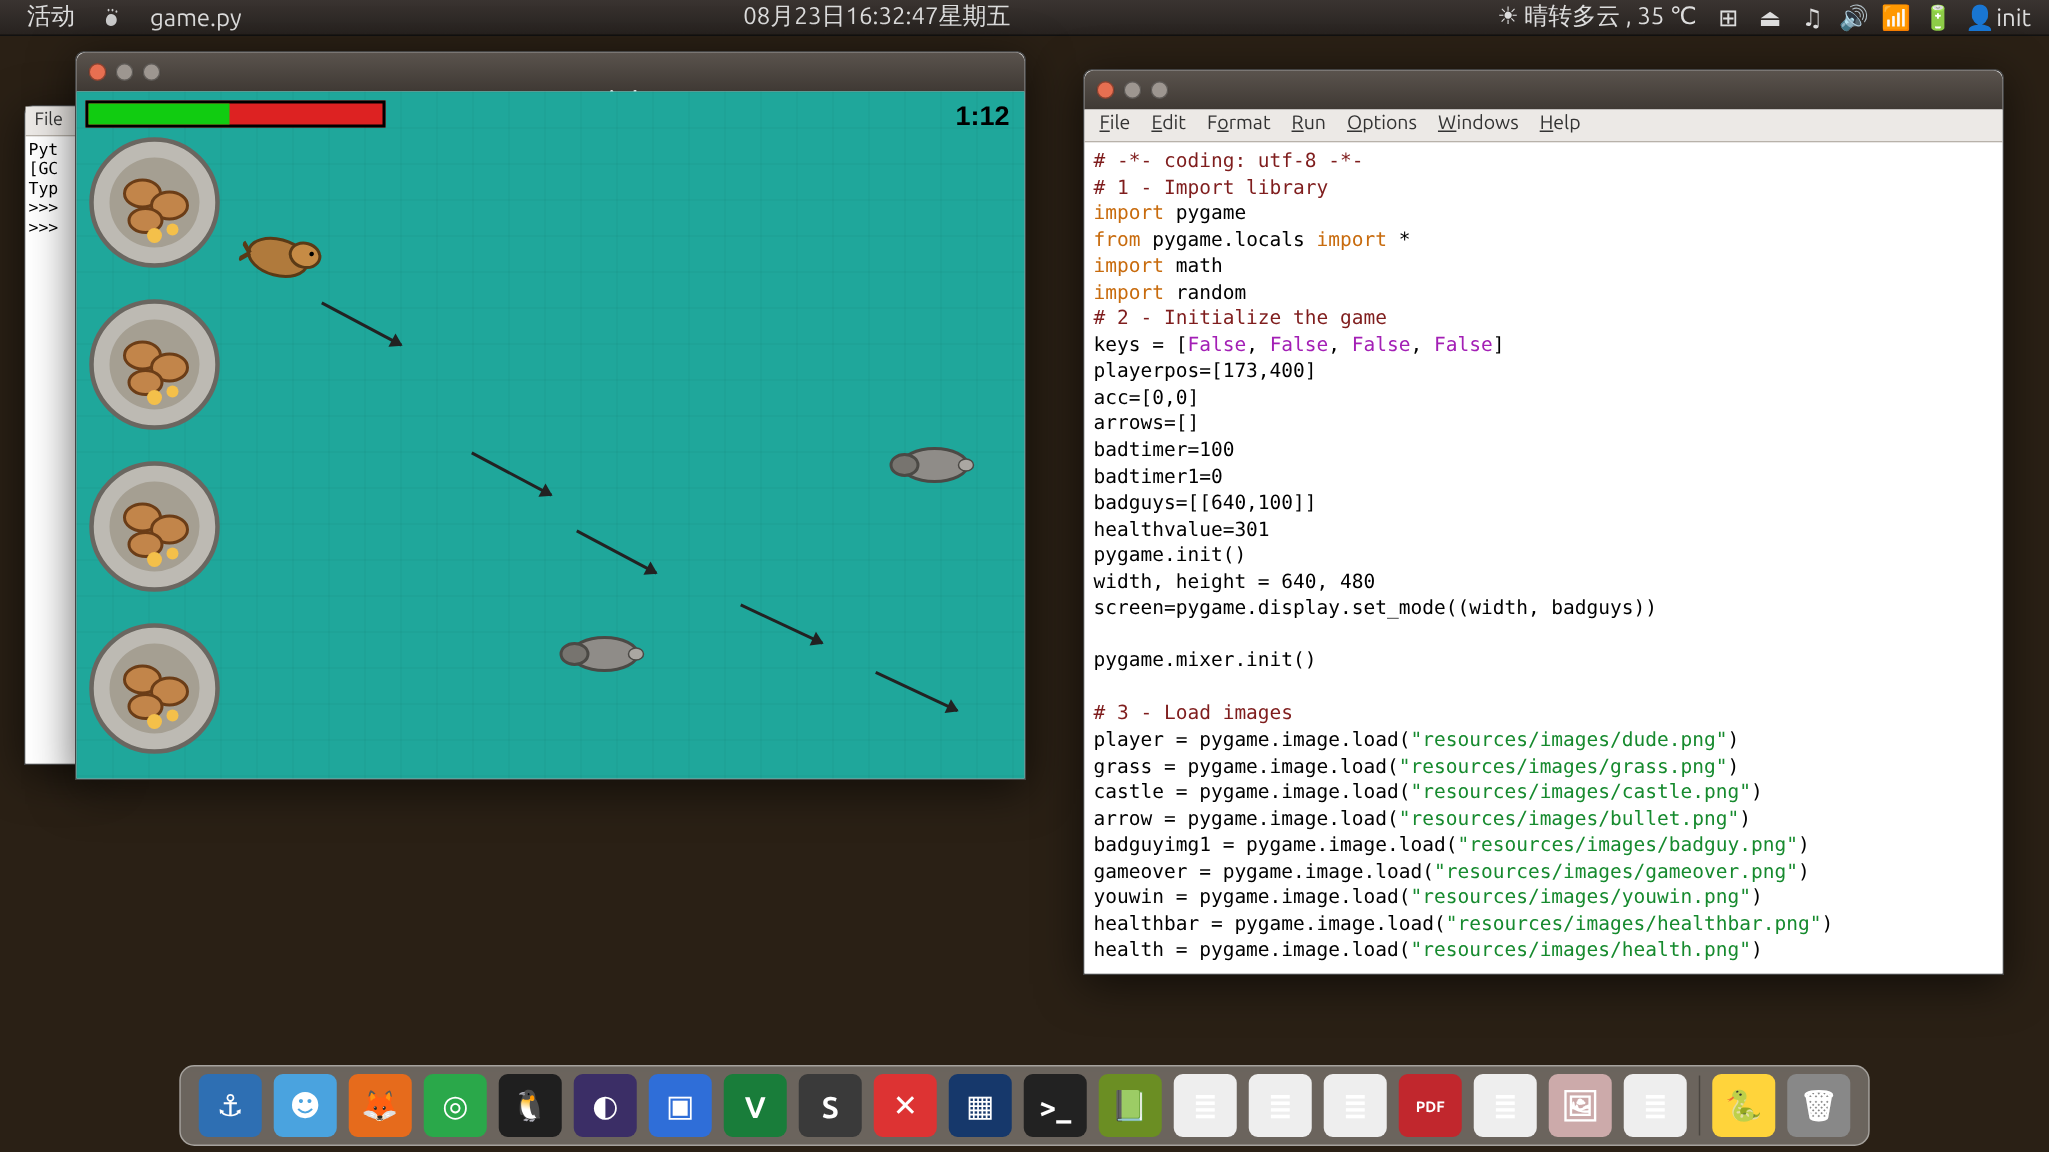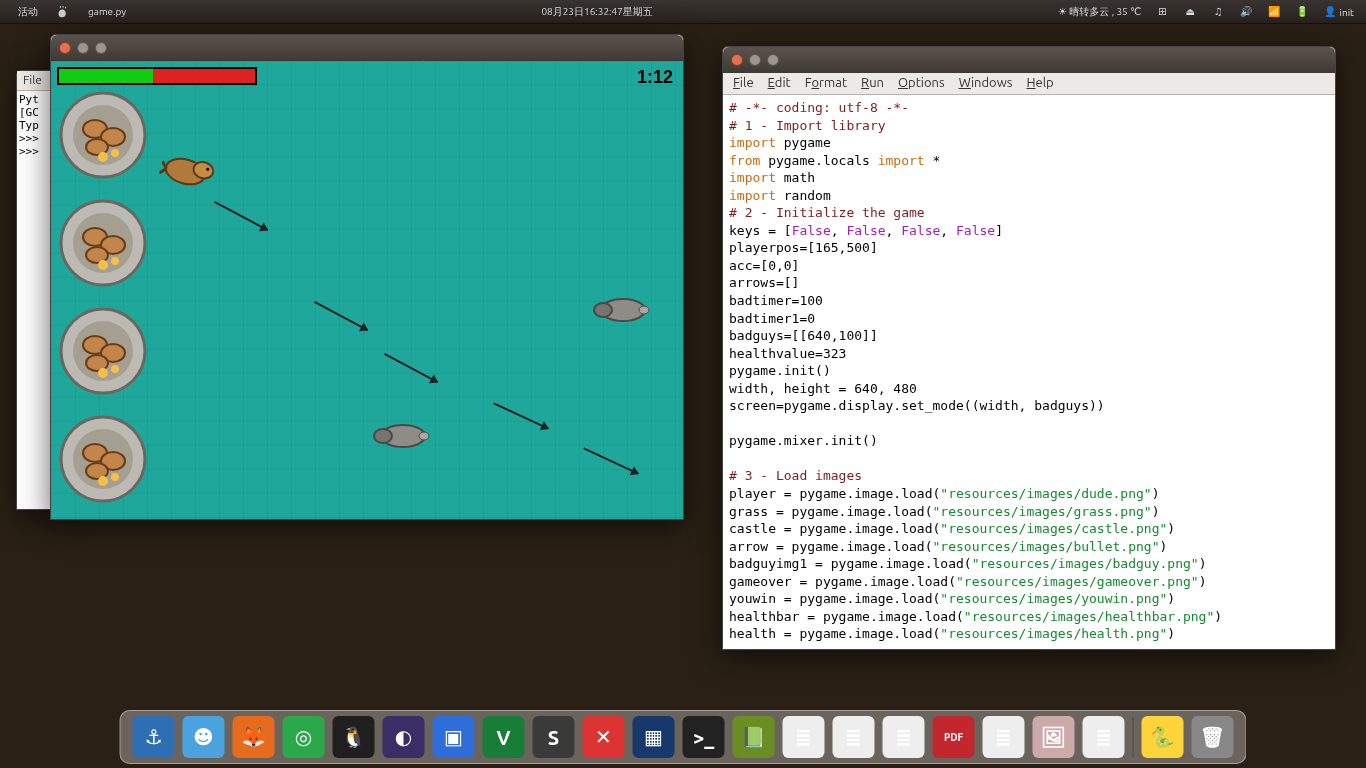--- a/index.html
+++ b/index.html
@@ -8,21 +8,21 @@
   background: #2a2015;
   font-family: "Ubuntu", "DejaVu Sans", sans-serif;
   position: relative; overflow: hidden;
   color: #ddd;
 }
 
 .top-panel {
   position: absolute; top: 0; left: 0; right: 0; height: 24px;
   background: linear-gradient(#3a3431, #27221f);
   display: flex; align-items: center;
-  font-size: 10px; color: #ddd;
+  font-size: 16px; color: #ddd;
   border-bottom: 1px solid #111;
   gap: 16px;
 }
 .top-panel .left { display: flex; align-items: center; gap: 8px; padding-left: 8px; }
 .top-panel .center { flex: 1; text-align: center; }
 .top-panel .right { display: flex; align-items: center; gap: 14px; padding-right: 12px; }
 .top-panel .btn { padding: 0 10px; height: 24px; display: flex; align-items: center; }
 .tray-icon { width: 14px; height: 14px; display: inline-flex; align-items: center; justify-content: center; }
 
 
@@ -269,27 +269,27 @@
     <span><u>H</u>elp</span>
   </div>
   <div class="code-area" id="code-area"><span class="c-red"># -*- coding: utf-8 -*-</span>
 <span class="c-red"># 1 - Import library</span>
 <span class="c-ora">import</span> pygame
 <span class="c-ora">from</span> pygame.locals <span class="c-ora">import</span> *
 <span class="c-ora">import</span> math
 <span class="c-ora">import</span> random
 <span class="c-red"># 2 - Initialize the game</span>
 keys = [<span class="c-pur">False</span>, <span class="c-pur">False</span>, <span class="c-pur">False</span>, <span class="c-pur">False</span>]
-<span>playerpos=[165,500]</span>
+<span>playerpos=[173,400]</span>
 <span>acc=[0,0]</span>
 <span>arrows=[]</span>
 <span>badtimer=100</span>
 <span>badtimer1=0</span>
 <span>badguys=[[640,100]]</span>
-<span>healthvalue=323</span>
+<span>healthvalue=301</span>
 <span>pygame.init()</span>
 <span>width, height = 640, 480</span>
 <span>screen=pygame.display.set_mode((width, badguys))</span>
 <span></span>
 <span>pygame.mixer.init()</span>
 <span></span>
 <span class="c-red"># 3 - Load images</span>
 player = pygame.image.load(<span class="c-grn">"resources/images/dude.png"</span>)
 grass = pygame.image.load(<span class="c-grn">"resources/images/grass.png"</span>)
 castle = pygame.image.load(<span class="c-grn">"resources/images/castle.png"</span>)

